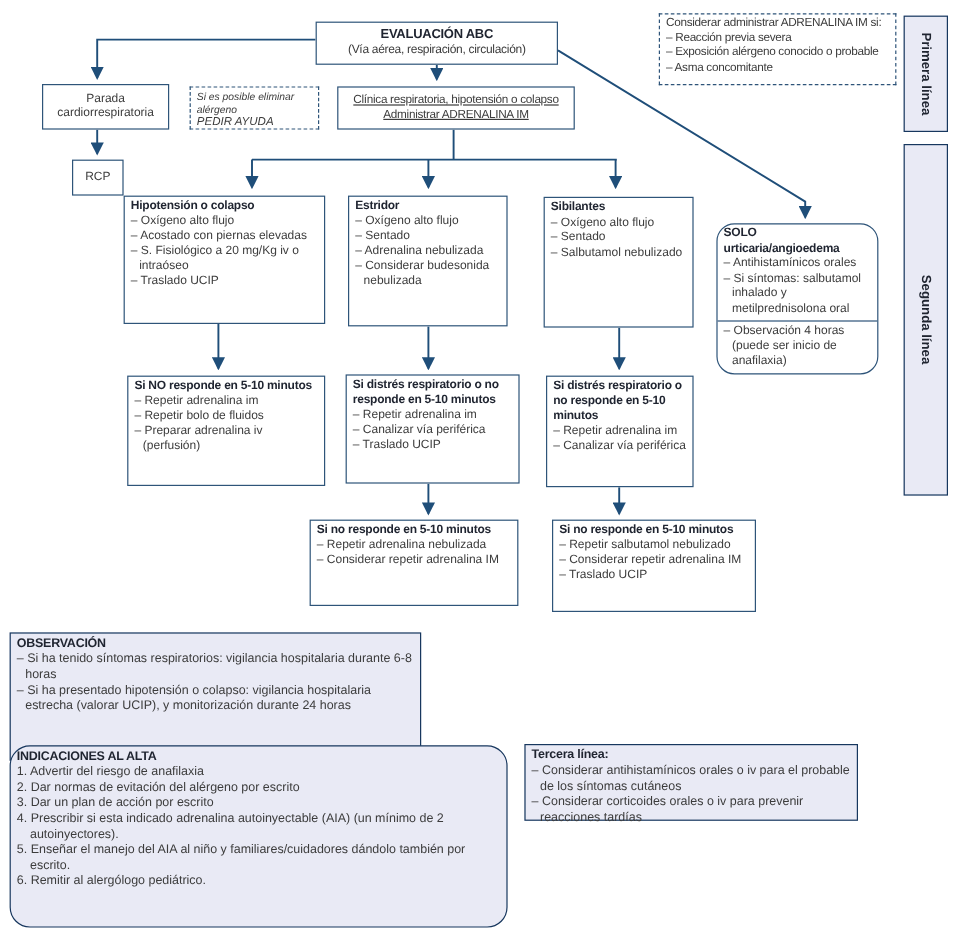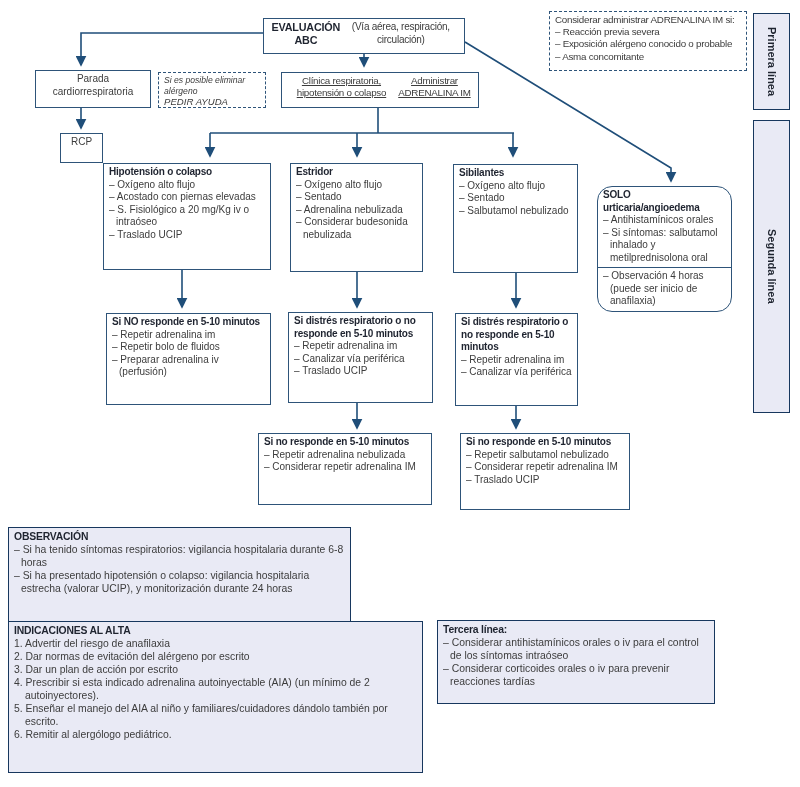--- a/index.html
+++ b/index.html
@@ -8,21 +8,21 @@
   }
   html,body{margin:0;padding:0;background:#fff;}
   .canvas{position:relative;width:800px;height:787px;background:#fff;overflow:hidden;
           font-family:"Liberation Sans",sans-serif;color:var(--text);}
   .flows{position:absolute;left:0;top:0;pointer-events:none;}
   .flows polyline{fill:none;stroke:var(--line);stroke-width:1.6;}
   #ah path{fill:var(--line);}
   .box{position:absolute;background:#fff;border:1.5px solid var(--border);
        padding:2px 5px;font-size:10px;line-height:1.25;box-sizing:border-box;}
   .dashed{border:1.2px dashed var(--border);}
-  .center{display:flex;flex-direction:row;justify-content:center;text-align:center;}
+  .center{display:flex;flex-direction:column;justify-content:center;text-align:center;}
   .bt{font-weight:bold;color:var(--title);letter-spacing:-0.2px;}
   .li{padding-left:7px;text-indent:-7px;}
   .num .li{padding-left:11px;text-indent:-11px;}
   .panel{background:var(--panelbg);border:1.5px solid var(--panelborder);}
   .sidebar{position:absolute;background:var(--panelbg);border:1.5px solid var(--panelborder);
            display:flex;align-items:center;justify-content:center;box-sizing:border-box;}
   .sidebar span{writing-mode:vertical-rl;font-weight:bold;font-size:11px;color:var(--title);
                 white-space:nowrap;}
   .italic{font-style:italic;}
   .small{font-size:8.6px;}
@@ -70,21 +70,21 @@
       </div>
   </div>
 
   <div class="sidebar" style="left:753px;top:13px;width:37px;height:97px;">
     <span>Primera línea</span>
   </div>
   <div class="sidebar" style="left:753px;top:120px;width:37px;height:293px;">
     <span>Segunda línea</span>
   </div>
 
-  <div class="box center" style="left:35px;top:70px;width:116px;height:38px;justify-content:flex-end;">
+  <div class="box center" style="left:35px;top:70px;width:106px;height:38px;">
     <div>Parada cardiorrespiratoria</div>
   </div>
 
   <div class="box dashed italic" style="left:158px;top:72px;width:108px;height:36px;">
     <div class="small">Si es posible eliminar alérgeno</div>
     <div style="font-size:9.6px">PEDIR AYUDA</div>
   </div>
 
   <div class="box center" style="left:281px;top:72px;width:198px;height:36px;font-size:9.8px;text-decoration:underline;">
     <div class="snug">Clínica respiratoria, hipotensión o colapso</div>
@@ -181,33 +181,33 @@
   </div>
 
   <div class="box panel" style="left:8px;top:527px;width:343px;height:107px;font-size:10.4px;">
     <div class="bt">OBSERVACIÓN</div>
     <div>
         <div class="li">– Si ha tenido síntomas respiratorios: vigilancia hospitalaria durante 6-8 horas</div>
         <div class="li">– Si ha presentado hipotensión o colapso: vigilancia hospitalaria estrecha (valorar UCIP), y monitorización durante 24 horas</div>
       </div>
   </div>
 
-  <div class="box panel num" style="left:8px;top:621px;width:415px;height:152px;font-size:10.4px;">
+  <div class="box panel num" style="left:8px;top:621px;width:415px;height:152px;font-size:10.4px;border-radius:17px;">
     <div class="bt">INDICACIONES AL ALTA</div>
     <div>
         <div class="li">1. Advertir del riesgo de anafilaxia</div>
         <div class="li">2. Dar normas de evitación del alérgeno por escrito</div>
         <div class="li">3. Dar un plan de acción por escrito</div>
         <div class="li">4. Prescribir si esta indicado adrenalina autoinyectable (AIA) (un mínimo de 2 autoinyectores).</div>
         <div class="li">5. Enseñar el manejo del AIA al niño y familiares/cuidadores dándolo también por escrito.</div>
         <div class="li">6. Remitir al alergólogo pediátrico.</div>
       </div>
   </div>
 
-  <div class="box panel" style="left:437px;top:620px;width:278px;height:84px;font-size:10.4px;">
+  <div class="box panel" style="left:437px;top:620px;width:278px;height:64px;font-size:10.4px;">
     <div class="bt">Tercera línea:</div>
     <div>
-        <div class="li">– Considerar antihistamínicos orales o iv para el control de los síntomas intraóseo</div>
+        <div class="li">– Considerar antihistamínicos orales o iv para el probable de los síntomas cutáneos</div>
         <div class="li">– Considerar corticoides orales o iv para prevenir reacciones tardías</div>
       </div>
   </div>
 
 </div>
 
 </body></html>

